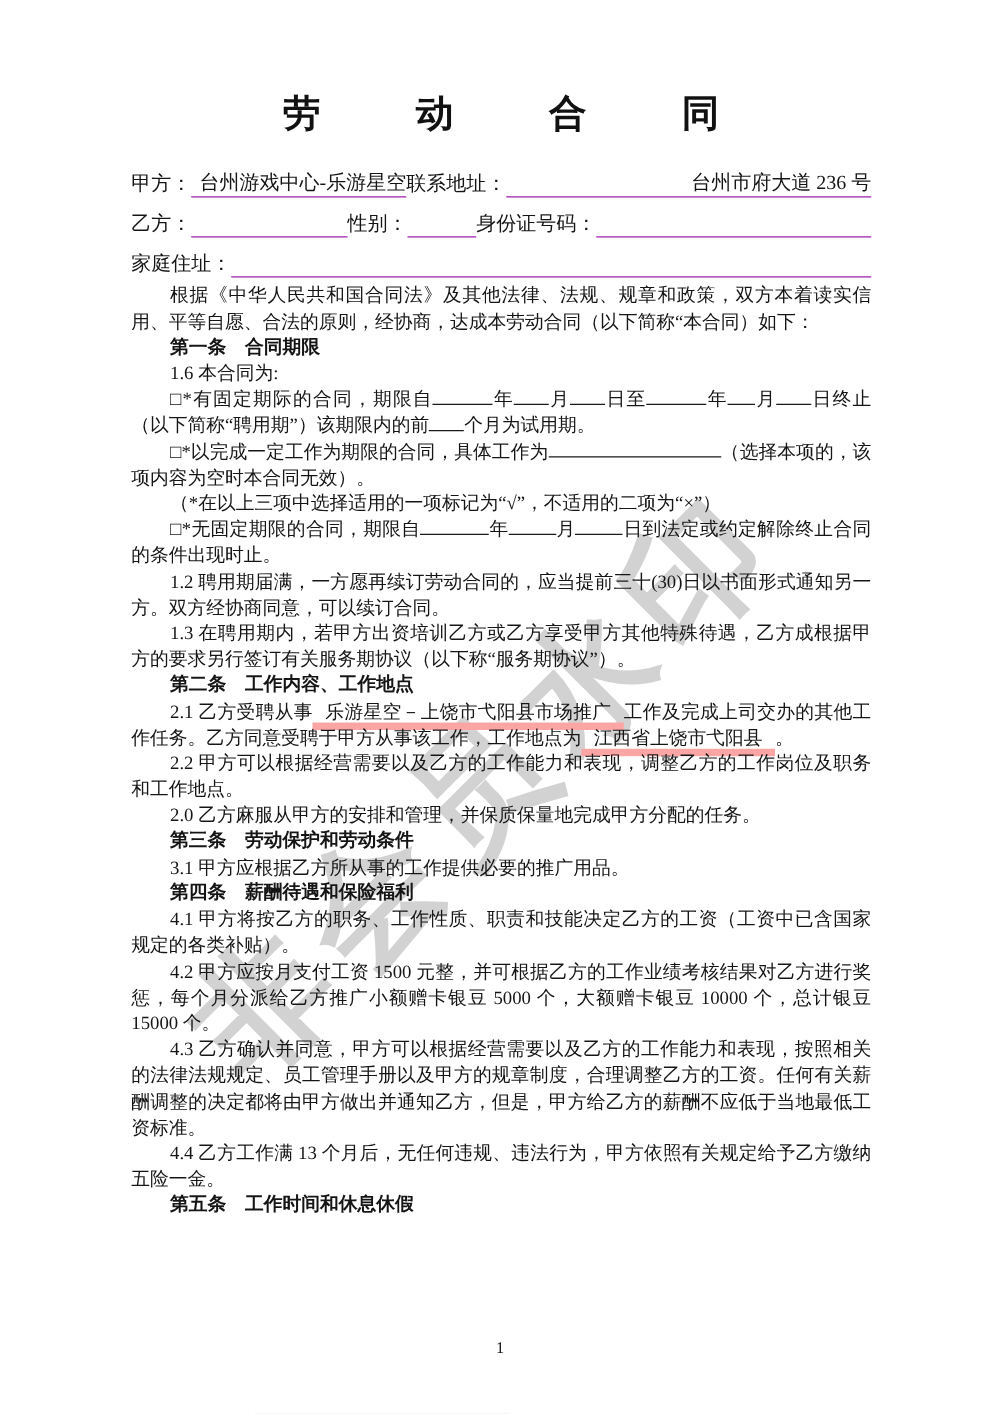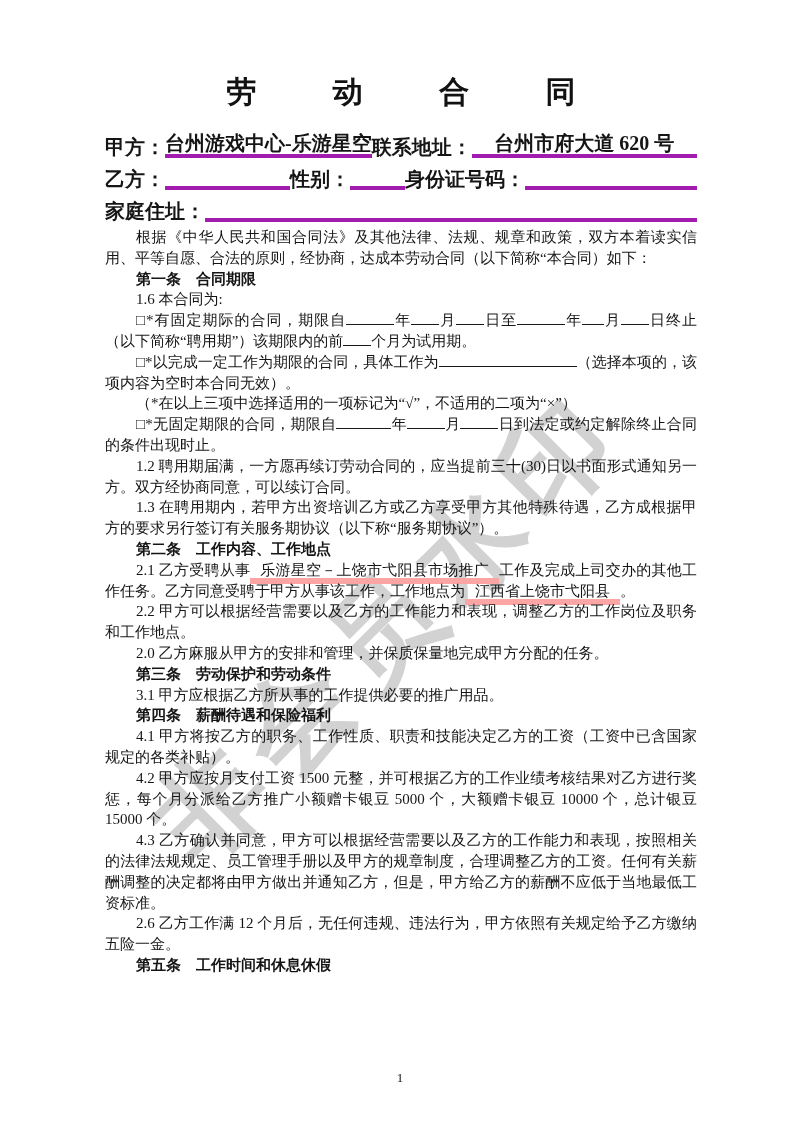--- a/index.html
+++ b/index.html
@@ -36,41 +36,41 @@
     margin:74px 0 0 0;
     text-align:center;
     font-family:"Liberation Sans","DejaVu Sans",sans-serif;
     font-weight:bold;
     font-size:30px;
     line-height:36px;
     letter-spacing:34px;
     padding-left:34px;
     color:#111;
   }
-  .fields{margin-top:16px;font-size:20px;font-weight:bold;}
+  .fields{margin-top:16px;font-size:16px;}
   .frow{display:flex;align-items:flex-end;height:32px;}
   .flabel{line-height:21px;white-space:nowrap;}
   .fblank{
     line-height:21px;
-    border-bottom:4px solid #a21caf;
-    text-align:center;
+    border-bottom:1px solid #a21caf;
+    text-align:right;
     white-space:nowrap;
     overflow:hidden;
   }
   .fblank.grow{flex:1;}
   .body{
     margin-top:5px;
     font-size:15px;
     line-height:20.8px;
     text-align:justify;
   }
   .para{margin:0;text-indent:31px;}
   .heading{
     font-weight:bold;
-    font-family:Liberation Serif, serif;
+    font-family:Liberation Mono, monospace;
   }
   .blank{
     display:inline-block;
     border-bottom:1px solid #1a1a1a;
     text-indent:0;
   }
   .blank.filled{
     display:inline;
     border-bottom:6px solid #fca5a5;
     padding:0 10px;
@@ -93,21 +93,21 @@
   <div class="content">
 
     <h1 class="doc-title">劳 动 合 同</h1>
 
     <div class="fields">
 
       <div class="frow">
         <span class="flabel">甲方：</span>
         <span class="fblank" style="min-width:172px">台州游戏中心-乐游星空</span>
         <span class="flabel">联系地址：</span>
-        <span class="fblank grow">台州市府大道 620 号</span>
+        <span class="fblank grow">台州市府大道 236 号</span>
       </div>
 
       <div class="frow">
         <span class="flabel">乙方：</span>
         <span class="fblank" style="min-width:125px"></span>
         <span class="flabel">性别：</span>
         <span class="fblank" style="min-width:55px"></span>
         <span class="flabel">身份证号码：</span>
         <span class="fblank grow"></span>
       </div>
@@ -132,21 +132,21 @@
         <p class="para heading">第二条　工作内容、工作地点</p>
         <p class="para">2.1 乙方受聘从事<span class="blank filled">乐游星空－上饶市弋阳县市场推广</span>工作及完成上司交办的其他工作任务。乙方同意受聘于甲方从事该工作，工作地点为<span class="blank filled">江西省上饶市弋阳县</span>。</p>
         <p class="para">2.2 甲方可以根据经营需要以及乙方的工作能力和表现，调整乙方的工作岗位及职务和工作地点。</p>
         <p class="para">2.0 乙方麻服从甲方的安排和管理，并保质保量地完成甲方分配的任务。</p>
         <p class="para heading">第三条　劳动保护和劳动条件</p>
         <p class="para">3.1 甲方应根据乙方所从事的工作提供必要的推广用品。</p>
         <p class="para heading">第四条　薪酬待遇和保险福利</p>
         <p class="para">4.1 甲方将按乙方的职务、工作性质、职责和技能决定乙方的工资（工资中已含国家规定的各类补贴）。</p>
         <p class="para">4.2 甲方应按月支付工资 1500 元整，并可根据乙方的工作业绩考核结果对乙方进行奖惩，每个月分派给乙方推广小额赠卡银豆 5000 个，大额赠卡银豆 10000 个，总计银豆 15000 个。</p>
         <p class="para">4.3 乙方确认并同意，甲方可以根据经营需要以及乙方的工作能力和表现，按照相关的法律法规规定、员工管理手册以及甲方的规章制度，合理调整乙方的工资。任何有关薪酬调整的决定都将由甲方做出并通知乙方，但是，甲方给乙方的薪酬不应低于当地最低工资标准。</p>
-        <p class="para">2.6 乙方工作满 12 个月后，无任何违规、违法行为，甲方依照有关规定给予乙方缴纳五险一金。</p>
+        <p class="para">4.4 乙方工作满 13 个月后，无任何违规、违法行为，甲方依照有关规定给予乙方缴纳五险一金。</p>
         <p class="para heading">第五条　工作时间和休息休假</p>
       </div>
 
   </div>
 
   <div class="page-number">1</div>
 
 </div>
 
 </body></html>

